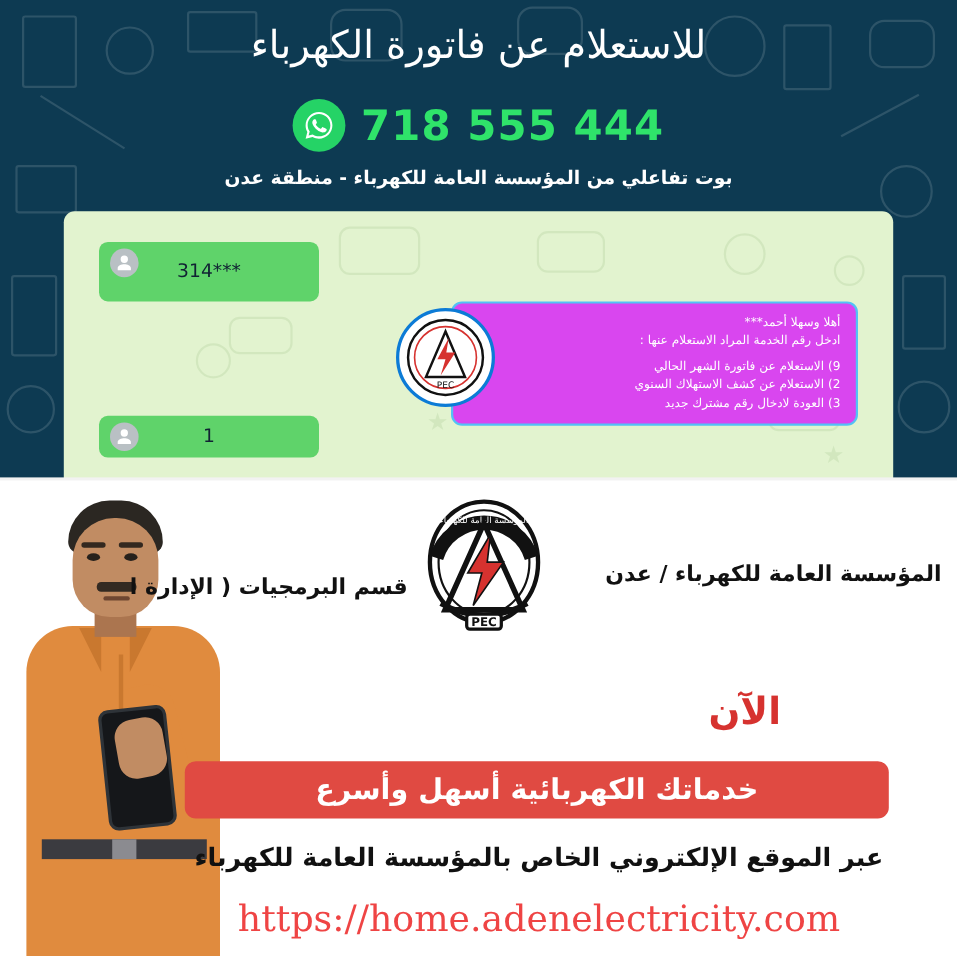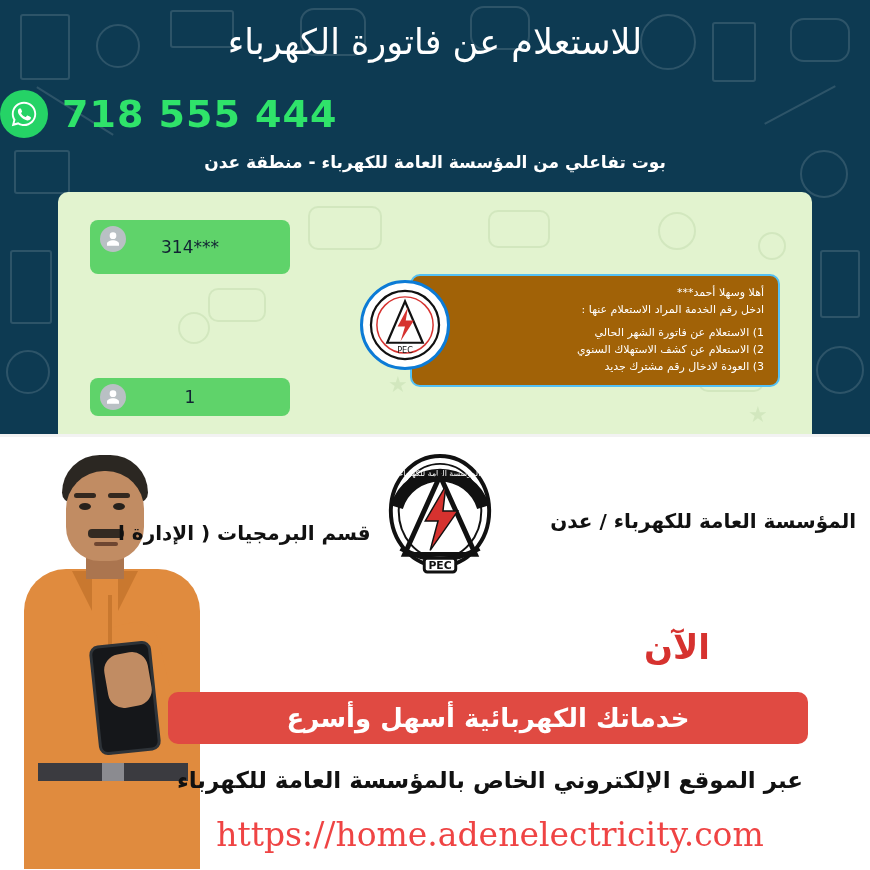--- a/index.html
+++ b/index.html
@@ -69,20 +69,21 @@
     direction: rtl;
   }
   .phone-row {
     position: absolute;
     top: 86px;
     left: 0;
     width: 870px;
     height: 56px;
     display: flex;
     align-items: center;
+    justify-content: center;
     gap: 14px;
     direction: ltr;
   }
   .wa-badge {
     width: 48px;
     height: 48px;
     border-radius: 50%;
     background: #25d366;
     display: flex;
     align-items: center;
@@ -162,21 +163,21 @@
   .avatar-dot svg { width: 16px; height: 16px; }
   .avatar-dot.a1 { left: 42px; top: 34px; }
   .avatar-dot.a2 { left: 42px; top: 192px; }
 
   .msg-in {
     position: absolute;
     left: 352px;
     top: 82px;
     width: 370px;
     min-height: 92px;
-    background: #a16207;
+    background: #d946ef;
     border: 2px solid #53c1f5;
     border-radius: 10px;
     padding: 8px 14px 10px 14px;
     box-sizing: border-box;
     color: #ffffff;
     font-size: 11px;
     line-height: 1.55;
     direction: rtl;
     text-align: right;
   }
@@ -432,21 +433,21 @@
       <div class="avatar-dot a2">
         <svg viewBox="0 0 24 24" aria-hidden="true">
             <path fill="#ffffff" d="M12 12a5 5 0 1 0 0-10 5 5 0 0 0 0 10zm0 2c-4 0-9 2-9 5v3h18v-3c0-3-5-5-9-5z"></path>
           </svg>
       </div>
 
       <div class="tail"></div>
       <div class="msg-in">
         <div>أهلا وسهلا أحمد***</div>
         <div>ادخل رقم الخدمة المراد الاستعلام عنها :</div>
-        <div class="grp">1) الاستعلام عن فاتورة الشهر الحالي</div>
+        <div class="grp">9) الاستعلام عن فاتورة الشهر الحالي</div>
         <div>2) الاستعلام عن كشف الاستهلاك السنوي</div>
         <div>3) العودة لادخال رقم مشترك جديد</div>
       </div>
 
       <div class="pec-emblem-sm">
         <svg viewBox="0 0 100 100" width="74" height="74" aria-hidden="true">
           <circle cx="50" cy="50" r="46" fill="#ffffff" stroke="#111" stroke-width="3"></circle>
           <circle cx="50" cy="50" r="38" fill="#ffffff" stroke="#d6322f" stroke-width="2"></circle>
           <path d="M50 18 L26 74 L74 74 Z" fill="none" stroke="#111" stroke-width="3"></path>
           <path d="M54 26 L40 52 L50 52 L44 72 L62 44 L51 44 Z" fill="#d6322f"></path>

